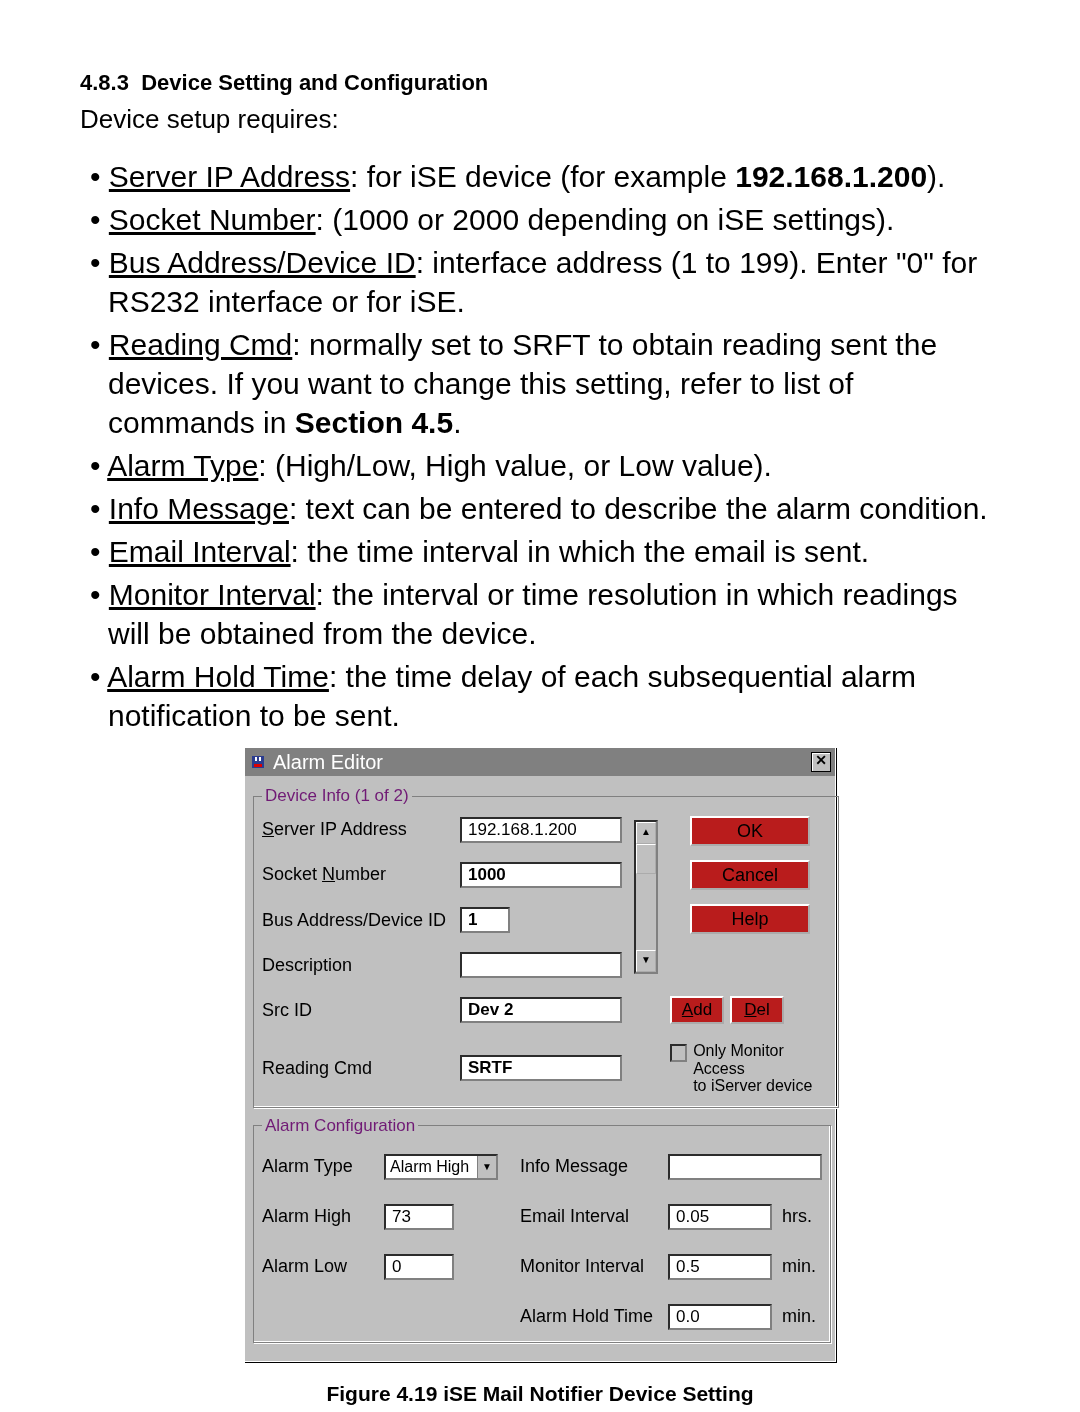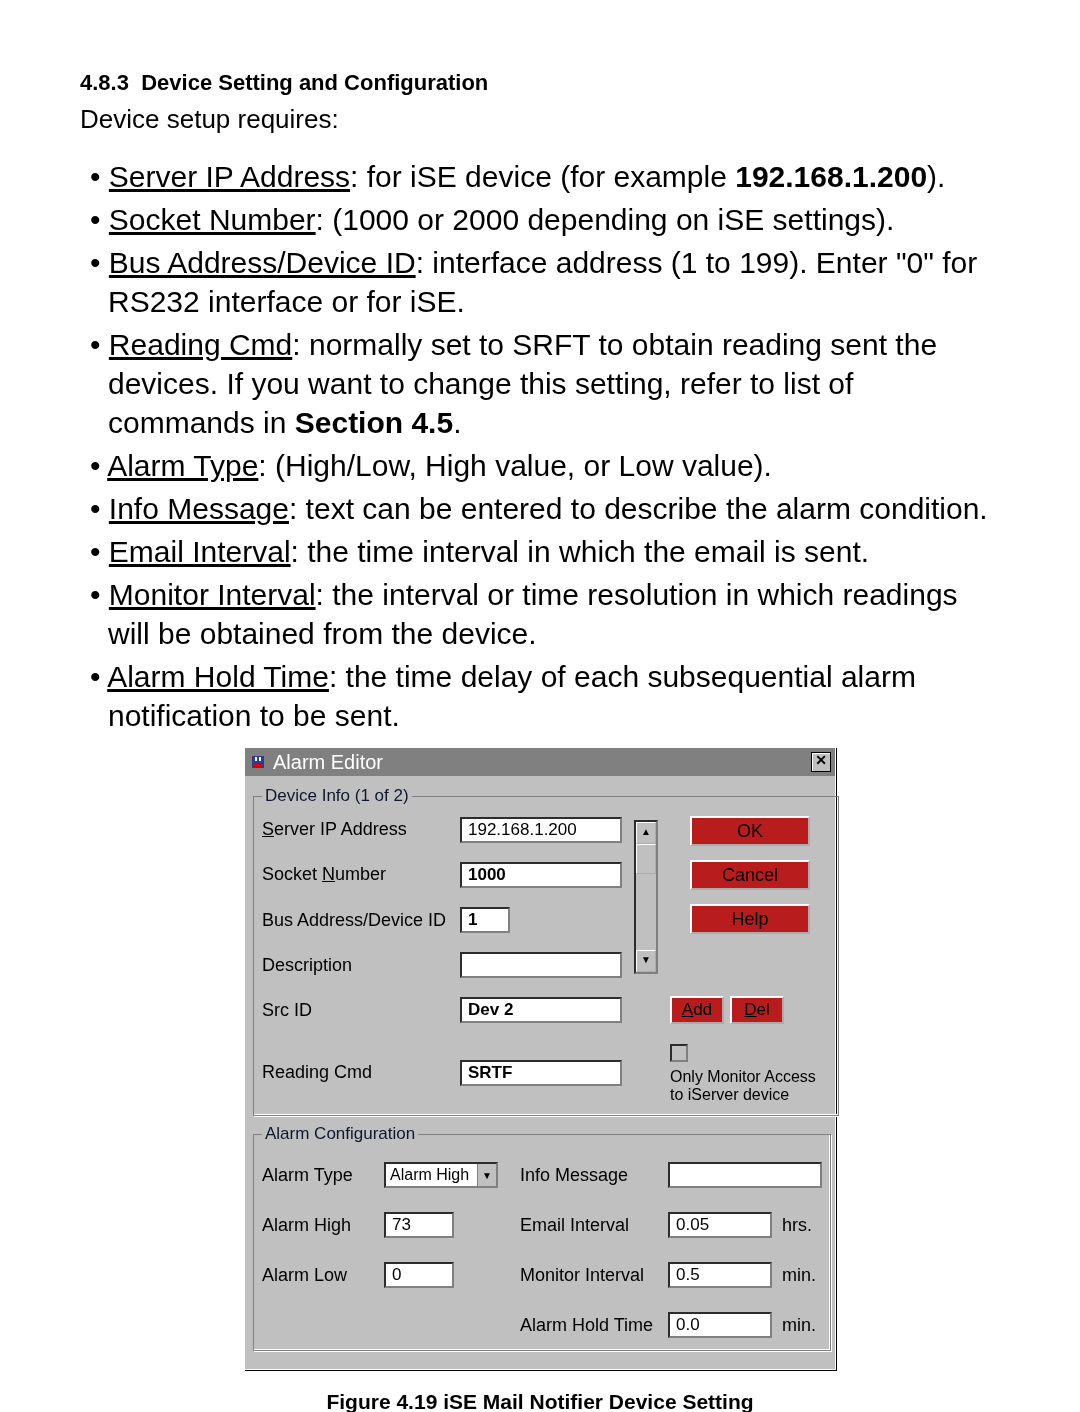--- a/index.html
+++ b/index.html
@@ -92,21 +92,21 @@
   }
   fieldset.groupbox {
     border: 1px solid #808080;
     box-shadow: inset -1px -1px 0 #fff, 1px 1px 0 #fff;
     margin: 6px 0 8px 0;
     padding: 10px 8px 12px 8px;
   }
   fieldset.groupbox > legend {
     font-size: 17px;
     padding: 0 3px;
-    color: #0f172a;
+    color: #701a75;
     background: #c0c0c0;
   }
 
   
   .devgrid {
     display: grid;
     grid-template-columns: 188px 162px 28px 160px;
     column-gap: 10px;
     row-gap: 18px;
     align-items: center;
@@ -176,21 +176,20 @@
     align-items: center;
   }
   .adddel {
     display: flex;
     gap: 6px;
   }
   .chkrow {
     display: flex;
     align-items: flex-start;
     gap: 6px;
-    flex-direction: column;
   }
   .chkbox {
     width: 14px;
     height: 14px;
     background: #c0c0c0;
     border: 2px inset #808080;
     margin-top: 2px;
   }
   .chklabel {
     font-size: 16px;

